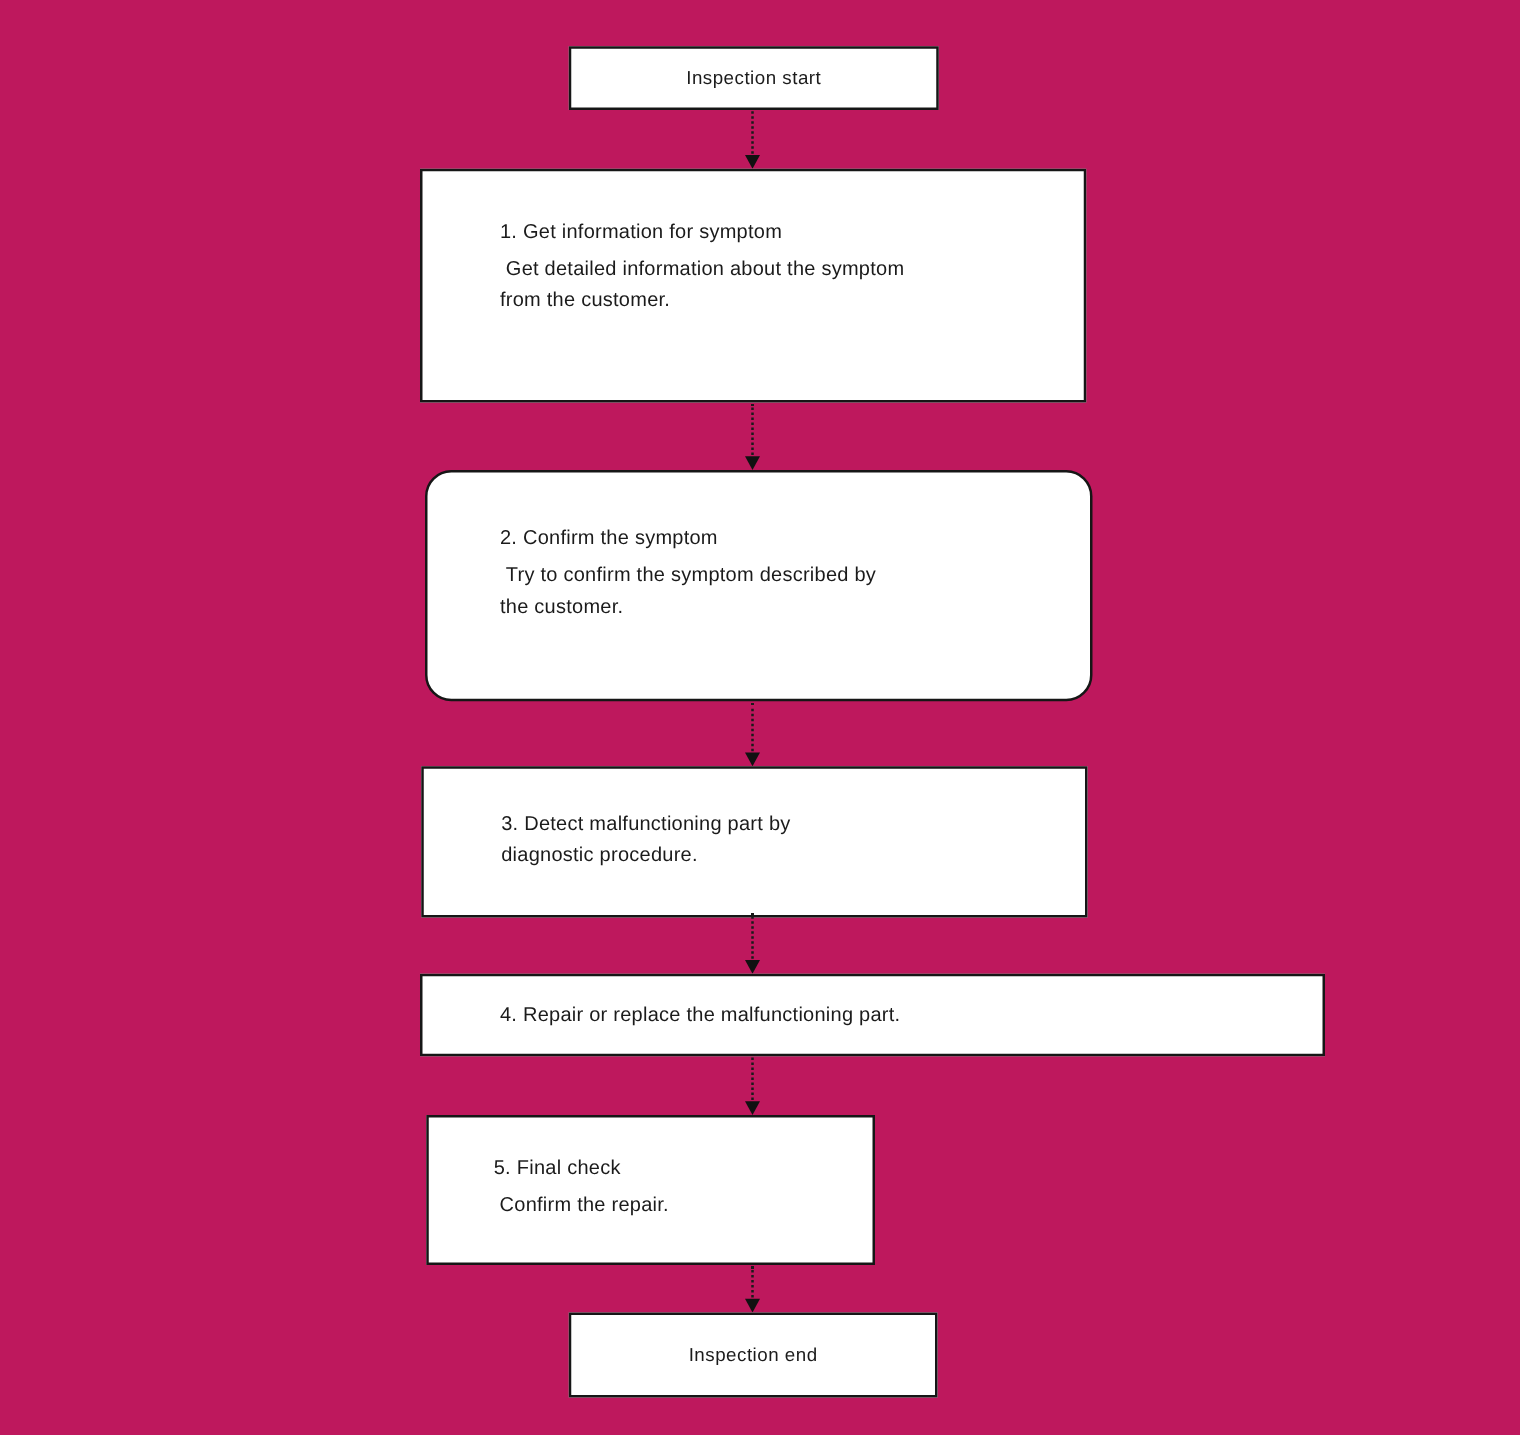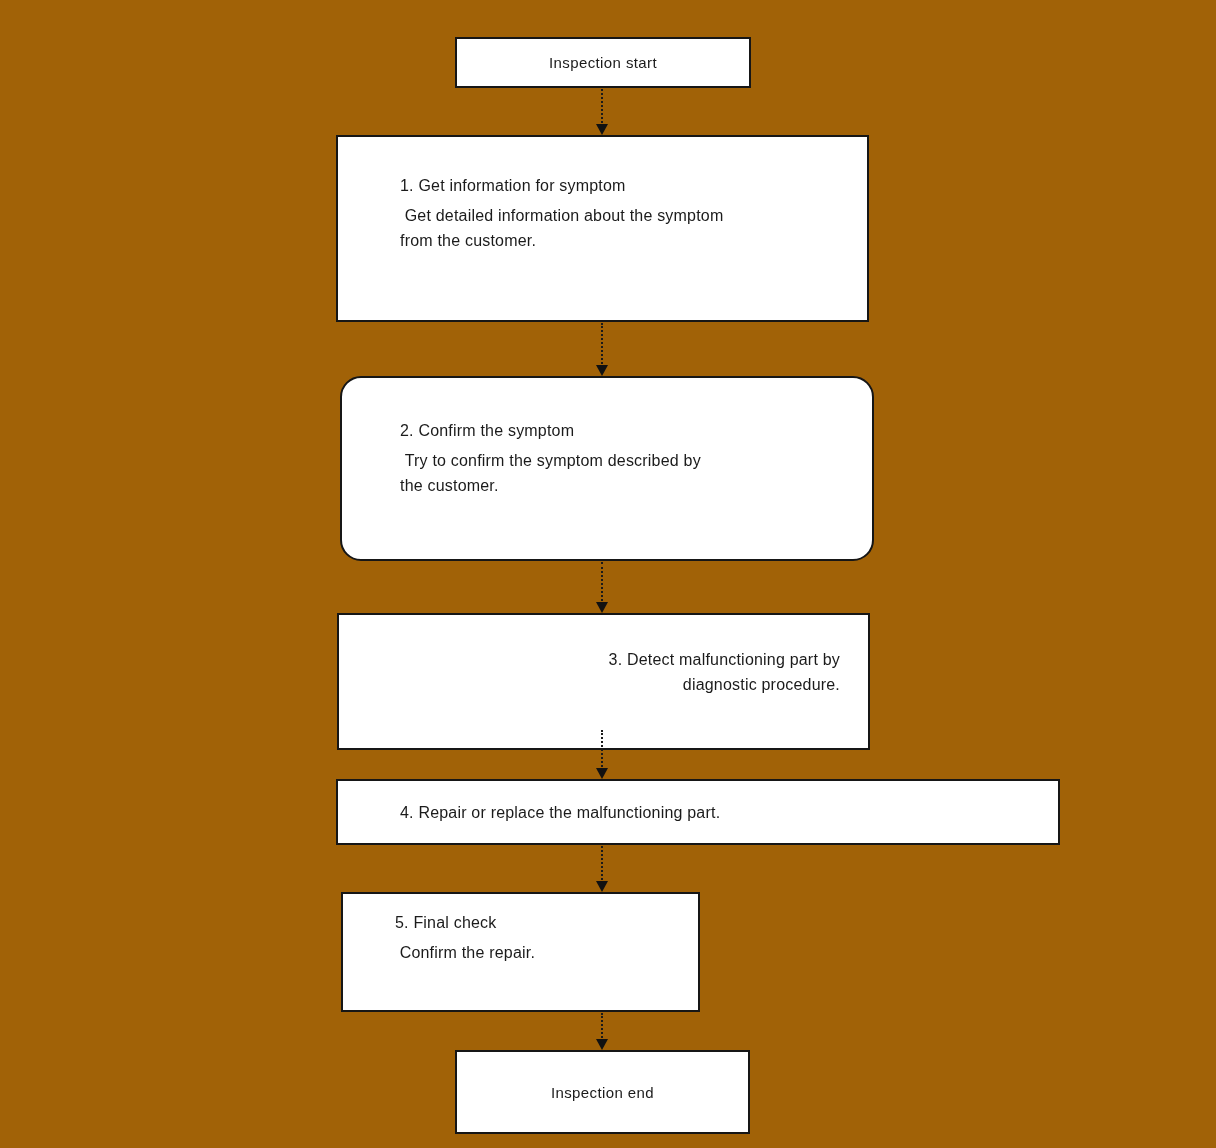--- a/index.html
+++ b/index.html
@@ -11,21 +11,21 @@
     width: 1216px;
     height: 1148px;
     position: relative;
     overflow: hidden;
     font-family: "Liberation Sans", "DejaVu Sans", sans-serif;
     color: #1b1b1b;
   }
   .canvas {
     position: absolute;
     inset: 0;
-    background: #a16207;
+    background: #be185d;
   }
   .node {
     position: absolute;
     background: #ffffff;
     border: 2px solid #161616;
     box-sizing: border-box;
   }
   .terminal {
     display: flex;
     align-items: center;
@@ -43,21 +43,21 @@
     white-space: pre-wrap;
     display: block;
   }
   .step .body {
     margin-top: 5px;
   }
   .pad-step1 { padding: 36px 28px 0 62px; }
   .pad-step2 { padding: 40px 28px 0 58px; }
   .pad-step3 { padding: 32px 28px 0 62px; }
   .pad-step4 { display: flex; align-items: center; padding: 0 20px 0 62px; }
-  .pad-step5 { padding: 16px 20px 0 52px; }
+  .pad-step5 { padding: 28px 20px 0 52px; }
   .arrow {
     position: absolute;
     width: 13px;
   }
   .arrow .shaft {
     position: absolute;
     left: 5px;
     top: 0;
     bottom: 8px;
     width: 0;
@@ -103,21 +103,21 @@
     <span class="title">2. Confirm the symptom</span>
     <span class="body"> Try to confirm the symptom described by
 the customer.</span>
   </div>
 
   <div class="arrow" style="left:596px; top:562px; height:51px;">
     <div class="shaft"></div>
     <div class="head"></div>
   </div>
 
-  <div class="node step pad-step3" style="left:337px; top:613px; width:533px; height:137px;text-align:right;">
+  <div class="node step pad-step3" style="left:337px; top:613px; width:533px; height:121px;">
     <span class="title">3. Detect malfunctioning part by
 diagnostic procedure.</span>
   </div>
 
   <div class="arrow" style="left:596px; top:730px; height:49px;">
     <div class="shaft"></div>
     <div class="head"></div>
   </div>
 
   <div class="node step pad-step4" style="left:336px; top:779px; width:724px; height:66px;">
@@ -132,17 +132,17 @@
   <div class="node step pad-step5" style="left:341px; top:892px; width:359px; height:120px;">
     <span class="title">5. Final check</span>
     <span class="body"> Confirm the repair.</span>
   </div>
 
   <div class="arrow" style="left:596px; top:1013px; height:37px;">
     <div class="shaft"></div>
     <div class="head"></div>
   </div>
 
-  <div class="node terminal" style="left:455px; top:1050px; width:295px; height:84px;">
+  <div class="node terminal" style="left:455px; top:1050px; width:295px; height:68px;">
     <span>Inspection end</span>
   </div>
 
 </div>
 
 </body></html>

